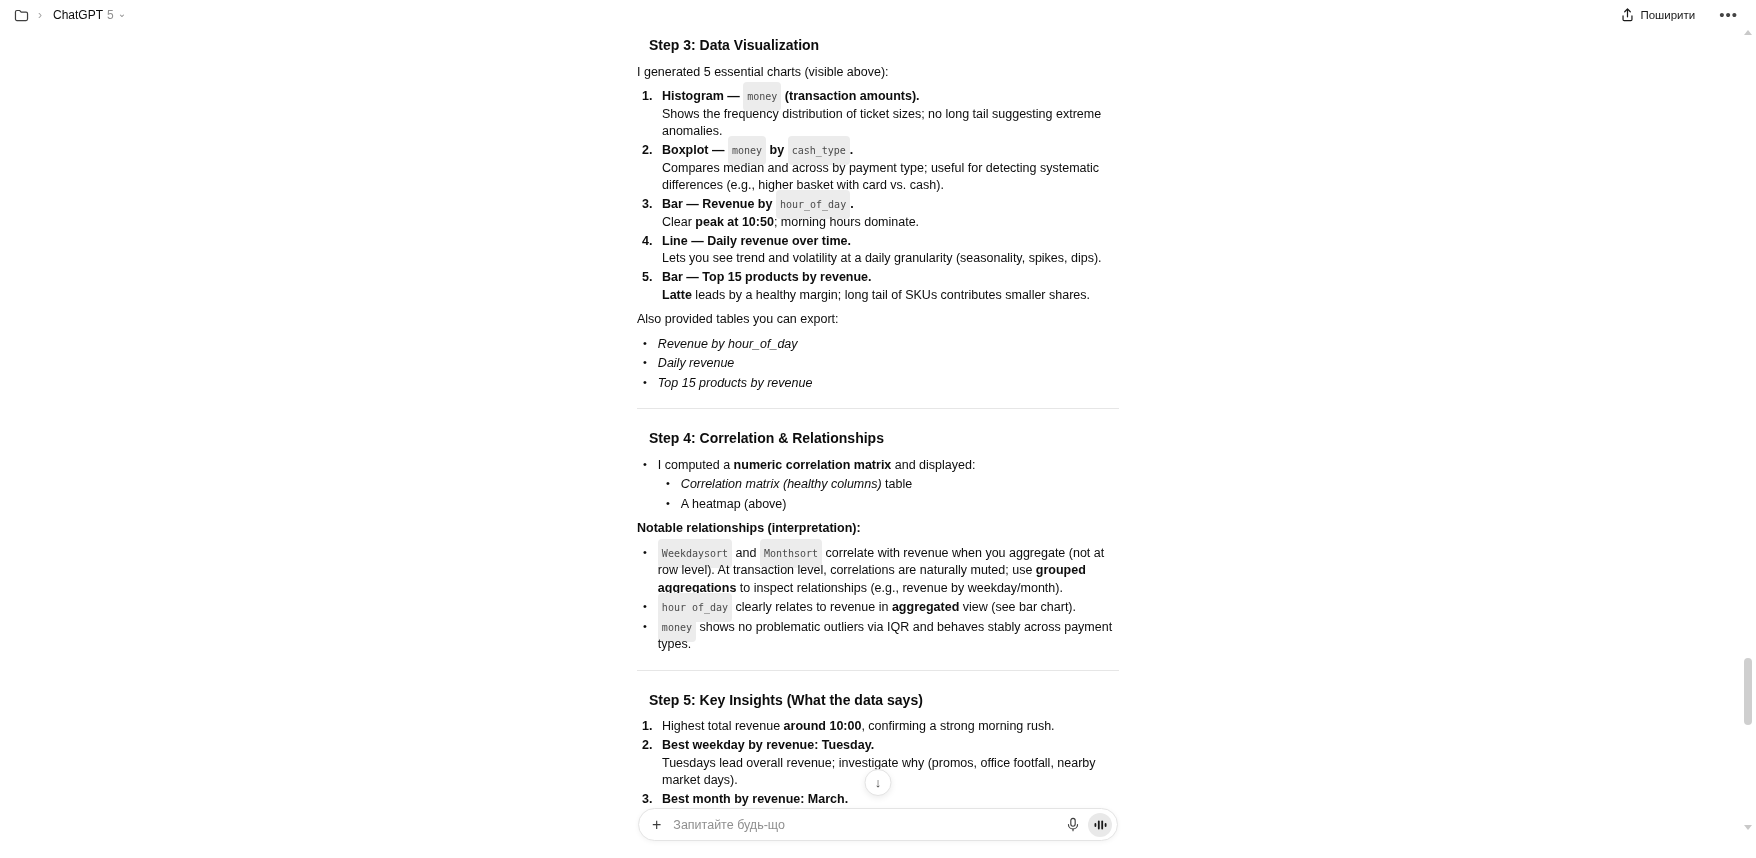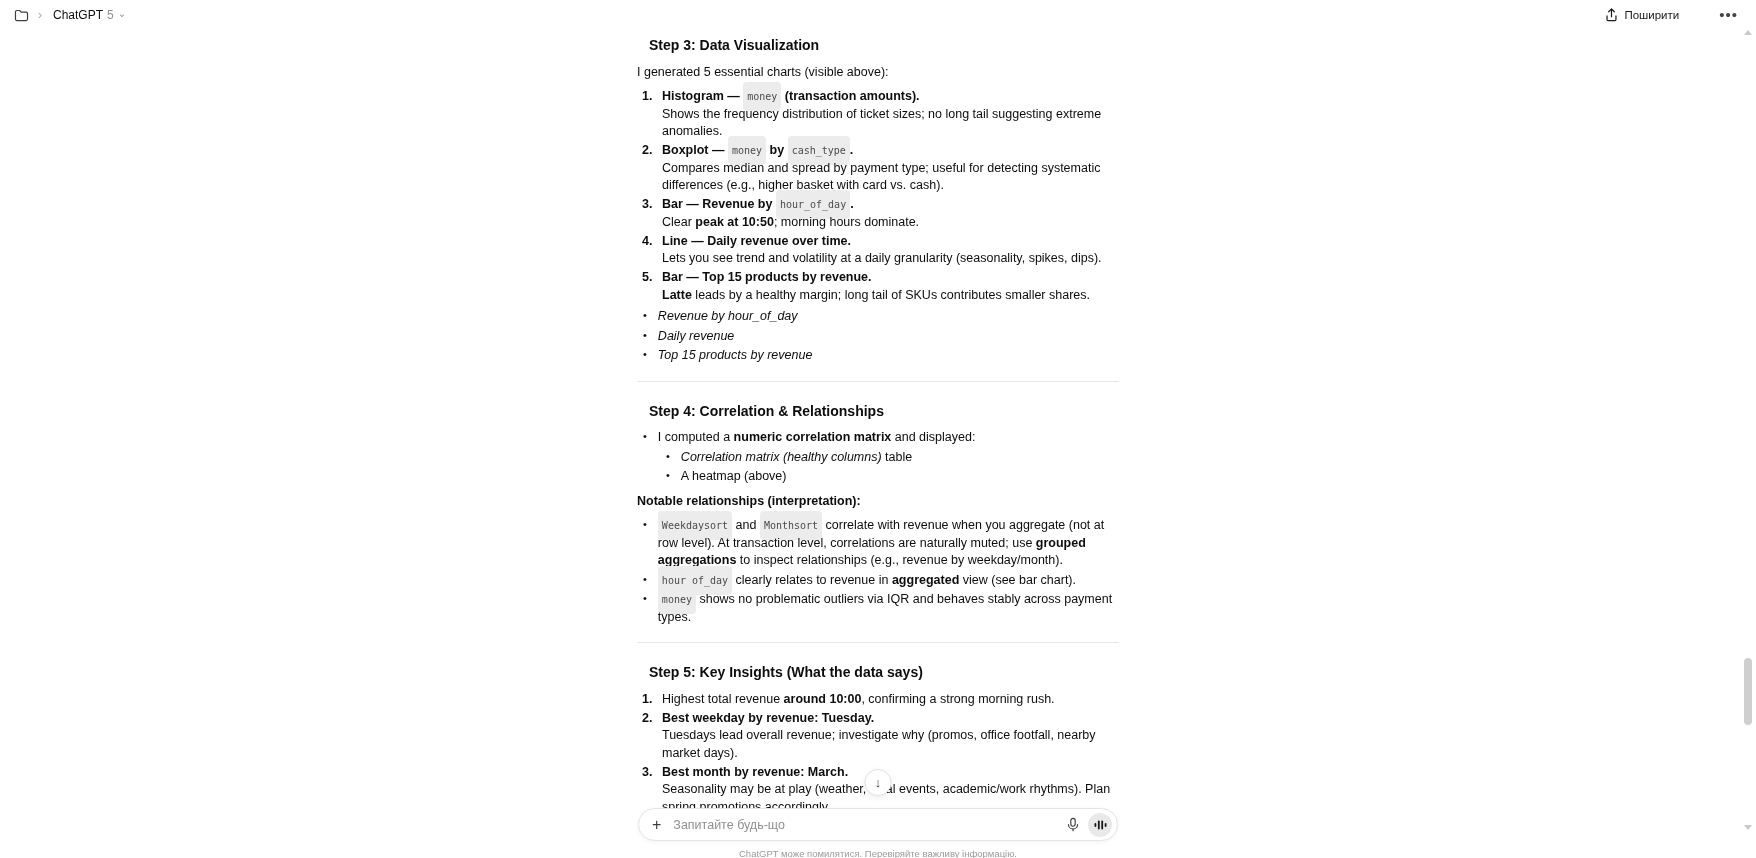--- a/index.html
+++ b/index.html
@@ -3,21 +3,21 @@
 <meta charset="utf-8">
 <style>
   html,body{margin:0;padding:0;background:#fff;}
   .page{position:relative;width:1756px;height:858px;background:#fff;overflow:hidden;
         font-family:"Liberation Sans","DejaVu Sans",sans-serif;color:#0d0d0d;}
 
   
   header{position:absolute;top:0;left:0;right:0;height:24px;display:flex;
          justify-content:space-between;align-items:center;padding:6px 16px 0 12px;box-sizing:border-box;}
   .h-left{display:flex;align-items:center;gap:7px;font-size:12px;}
-  .h-right{display:flex;align-items:center;gap:34px;}
+  .h-right{display:flex;align-items:center;gap:18px;}
   .iconbtn{background:none;border:none;padding:2px;cursor:pointer;display:flex;align-items:center;color:#3f3f3f;}
   .crumb-sep{color:#a6a6a6;font-size:12px;line-height:1;}
   .model{background:none;border:none;padding:2px 4px;cursor:pointer;display:flex;align-items:center;gap:4px;
          font-size:12px;color:#0d0d0d;font-family:inherit;}
   .muted{color:#8f8f8f;}
   .chev{font-size:10px;line-height:1;margin-top:-2px;}
   .share{background:none;border:none;cursor:pointer;display:flex;align-items:center;gap:6px;
          font-size:11.5px;color:#1a1a1a;font-family:inherit;padding:2px 4px;}
   .more-glyph{font-size:15px;line-height:0.5;color:#444;letter-spacing:1px;}
 
@@ -115,21 +115,21 @@
               <span class="num">1.</span>
               <div class="ibody">
                 <div class="ititle"><span class="b">Histogram — </span><code class="chip">money</code><span class="b"> (transaction amounts).</span></div>
                 <div class="itext"><span>Shows the frequency distribution of ticket sizes; no long tail suggesting extreme anomalies.</span></div>
               </div>
             </div>
             <div class="oli">
               <span class="num">2.</span>
               <div class="ibody">
                 <div class="ititle"><span class="b">Boxplot — </span><code class="chip">money</code><span class="b"> by </span><code class="chip">cash_type</code><span class="b">.</span></div>
-                <div class="itext"><span>Compares median and spread by payment type; useful for detecting systematic differences (e.g., higher basket with card vs. cash).</span></div>
+                <div class="itext"><span>Compares median and across by payment type; useful for detecting systematic differences (e.g., higher basket with card vs. cash).</span></div>
               </div>
             </div>
             <div class="oli">
               <span class="num">3.</span>
               <div class="ibody">
                 <div class="ititle"><span class="b">Bar — Revenue by </span><code class="chip">hour_of_day</code><span class="b">.</span></div>
                 <div class="itext"><span>Clear </span><span class="b">peak at 10:50</span><span>; morning hours dominate.</span></div>
               </div>
             </div>
             <div class="oli">
@@ -140,20 +140,21 @@
               </div>
             </div>
             <div class="oli">
               <span class="num">5.</span>
               <div class="ibody">
                 <div class="ititle"><span class="b">Bar — Top 15 products by revenue.</span></div>
                 <div class="itext"><span class="b">Latte</span><span> leads by a healthy margin; long tail of SKUs contributes smaller shares.</span></div>
               </div>
             </div>
           </div>
+          <p class="para"><span>Also provided tables you can export:</span></p>
           <div class="ulist">
             <div class="uli">
               <span class="dot">•</span>
               <div class="ibody"><span class="i">Revenue by hour_of_day</span></div>
             </div>
             <div class="uli">
               <span class="dot">•</span>
               <div class="ibody"><span class="i">Daily revenue</span></div>
             </div>
             <div class="uli">
@@ -243,21 +244,20 @@
         <span>
           <svg width="13" height="12" viewBox="0 0 13 12" fill="#1a1a1a">
             <rect x="0.5" y="4" width="1.8" height="4" rx="0.9"></rect>
             <rect x="3.9" y="1.5" width="1.8" height="9" rx="0.9"></rect>
             <rect x="7.3" y="1.5" width="1.8" height="9" rx="0.9"></rect>
             <rect x="10.7" y="4" width="1.8" height="4" rx="0.9"></rect>
           </svg>
         </span>
       </button>
     </div>
-    <div class="disclaimer">ChatGPT може помилятися. Перевіряйте важливу інформацію.</div>
   </div>
 
   <div class="scrollbar">
     <div class="sb-up"></div>
     <div class="sb-thumb"></div>
     <div class="sb-down"></div>
   </div>
 
 </div>
 

